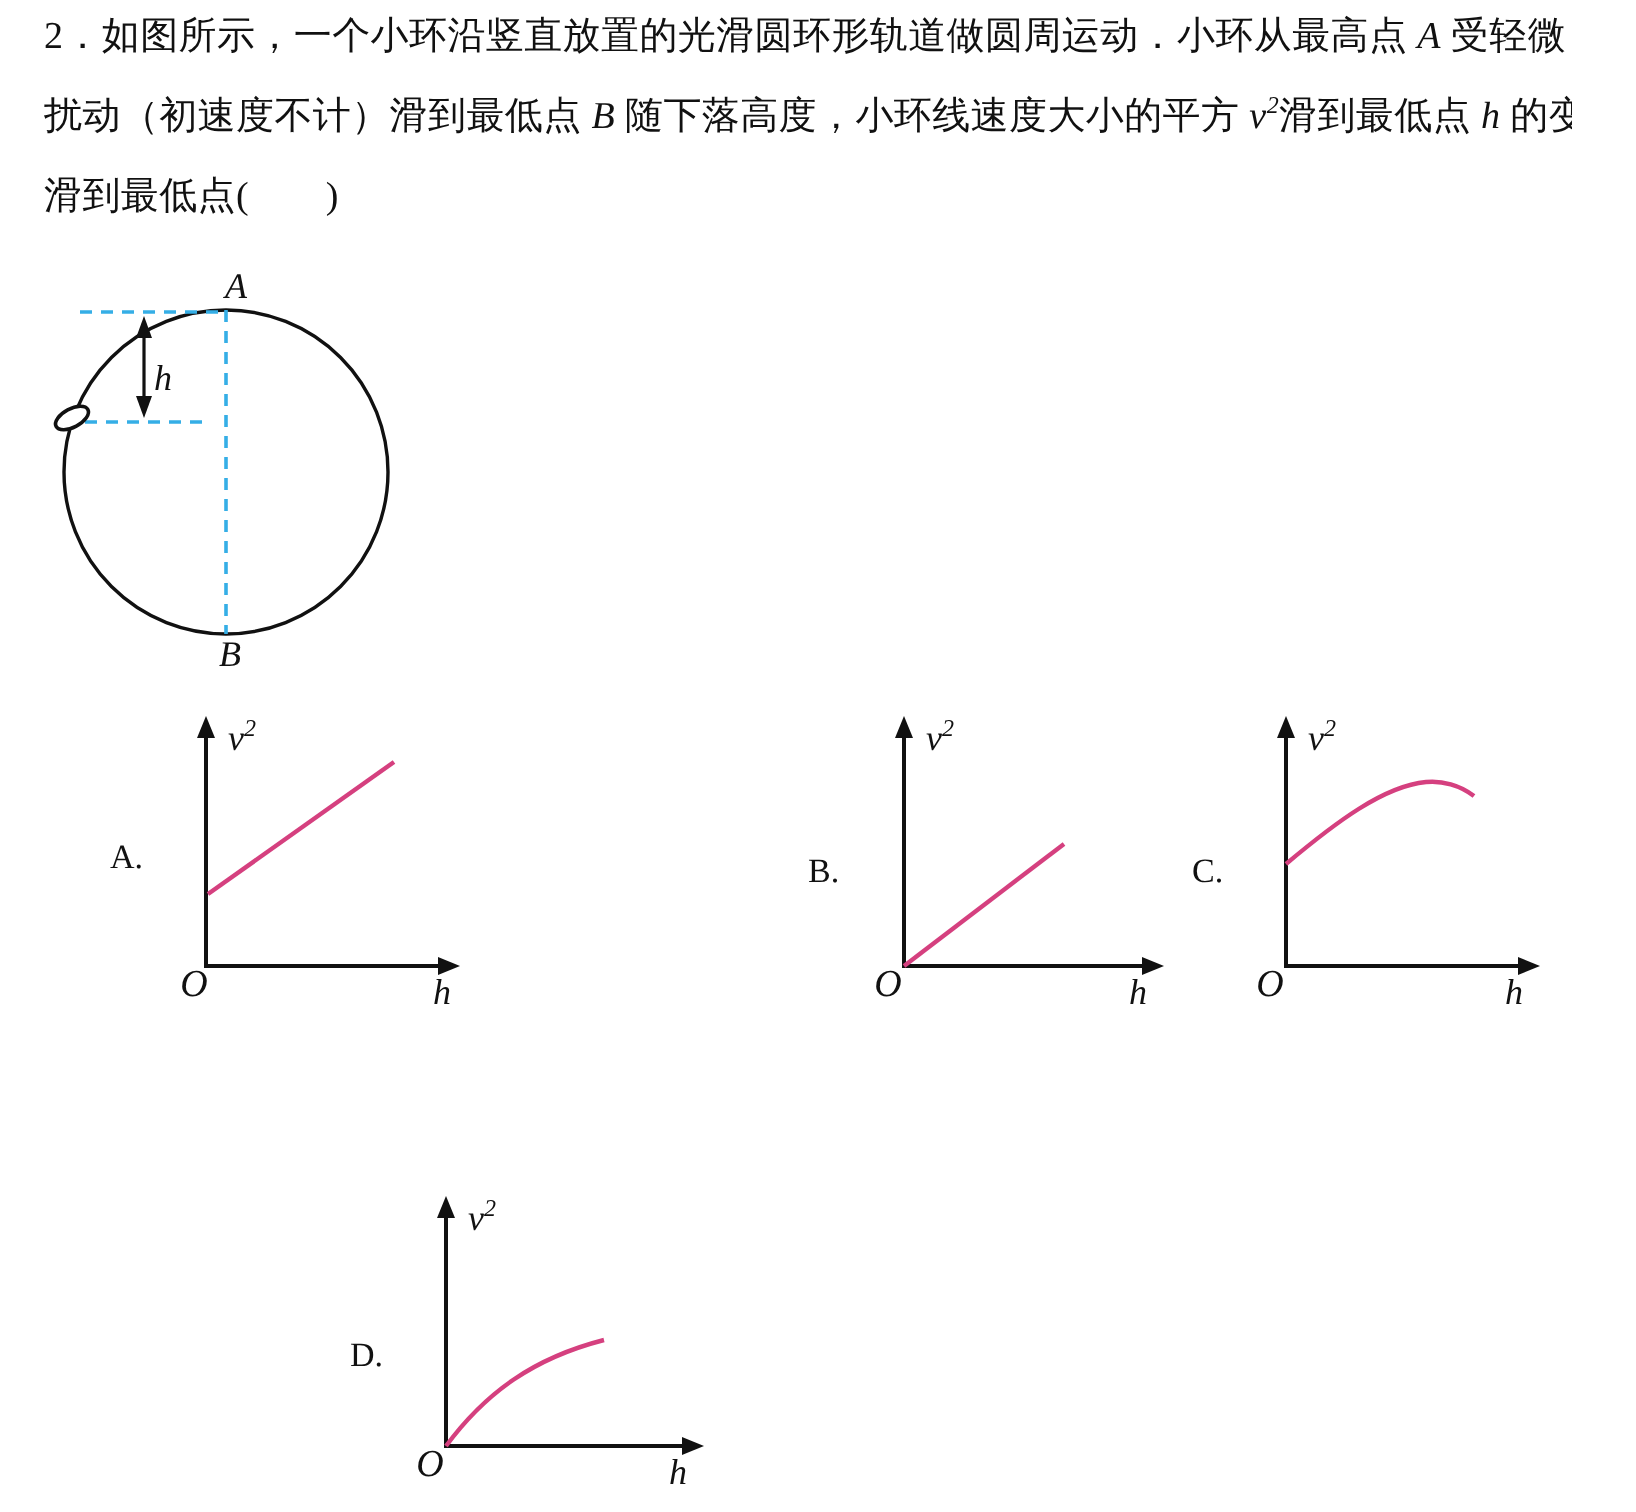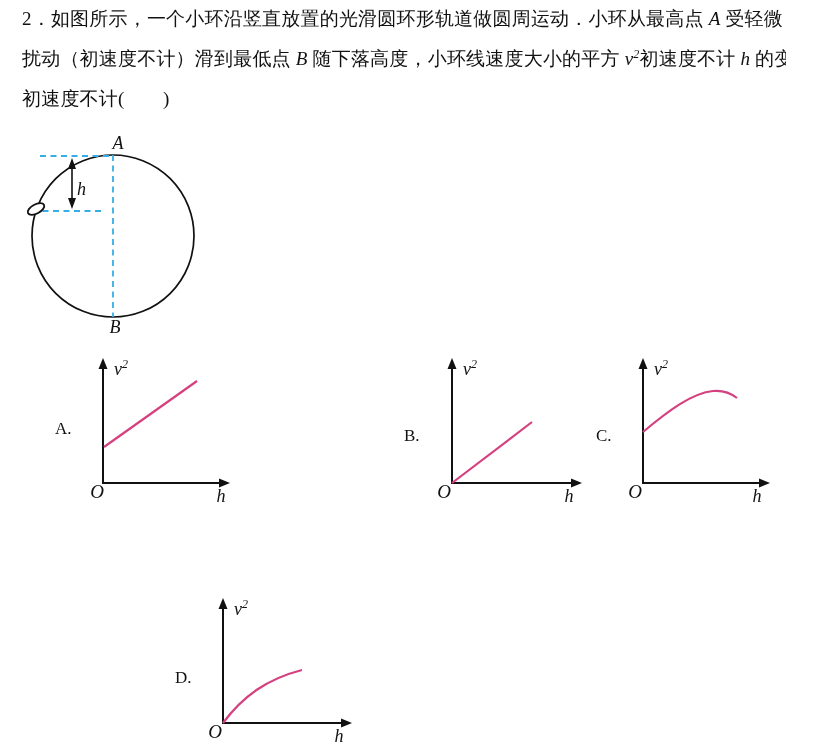--- a/index.html
+++ b/index.html
@@ -32,22 +32,22 @@
   }
   .axlbl{font-style:italic;font-size:18px;}
   .origin{font-style:italic;font-size:19px;}
 </style>
 </head>
 <body>
 
 <div class="page">
 
   <div class="qline" style="top:8px"><span>2．如图所示，一个小环沿竖直放置的光滑圆环形轨道做圆周运动．小环从最高点 </span><span class="it">A</span><span> 受轻微</span></div>
-  <div class="qline" style="top:48px"><span>扰动（初速度不计）滑到最低点 </span><span class="it">B</span><span> 随下落高度，小环线速度大小的平方 </span><span class="it">v</span><sup class="it">2</sup><span>初速度不计 </span><span class="it">h</span><span> 的变</span></div>
-  <div class="qline" style="top:88px"><span>初速度不计(　　)</span></div>
+  <div class="qline" style="top:48px"><span>扰动（初速度不计）滑到最低点 </span><span class="it">B</span><span> 随下落高度，小环线速度大小的平方 </span><span class="it">v</span><sup class="it">2</sup><span>滑到最低点 </span><span class="it">h</span><span> 的变</span></div>
+  <div class="qline" style="top:88px"><span>滑到最低点(　　)</span></div>
 
   <svg style="position:absolute;left:10px;top:133px" width="215" height="205" viewBox="0 0 215 205">
     <circle cx="103" cy="103" r="81" fill="none" stroke="#111" stroke-width="1.7"></circle>
     <line x1="103" y1="22" x2="103" y2="184" stroke-width="1.8" stroke-dasharray="6 4.5" stroke="#35aee6"></line>
     <line x1="30" y1="23" x2="103" y2="23" stroke-width="1.8" stroke-dasharray="6 4.5" stroke="#35aee6"></line>
     <line x1="22" y1="78" x2="95" y2="78" stroke-width="1.8" stroke-dasharray="6 4.5" stroke="#35aee6"></line>
     <g>
       <line x1="62" y1="33" x2="62" y2="68" stroke="#111" stroke-width="1.6"></line>
       <polygon points="58,36 62,25 66,36" fill="#111"></polygon>
       <polygon points="58,65 62,76 66,65" fill="#111"></polygon>

